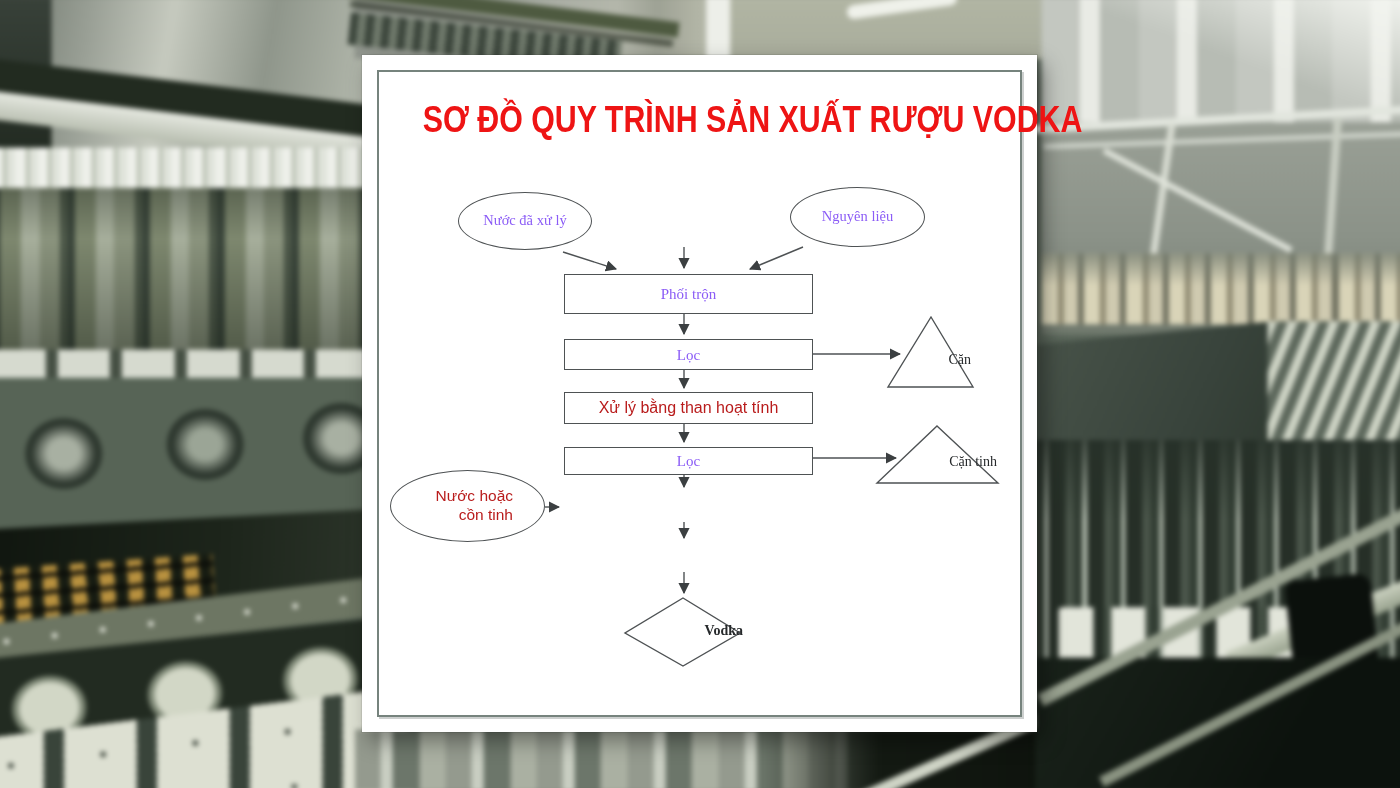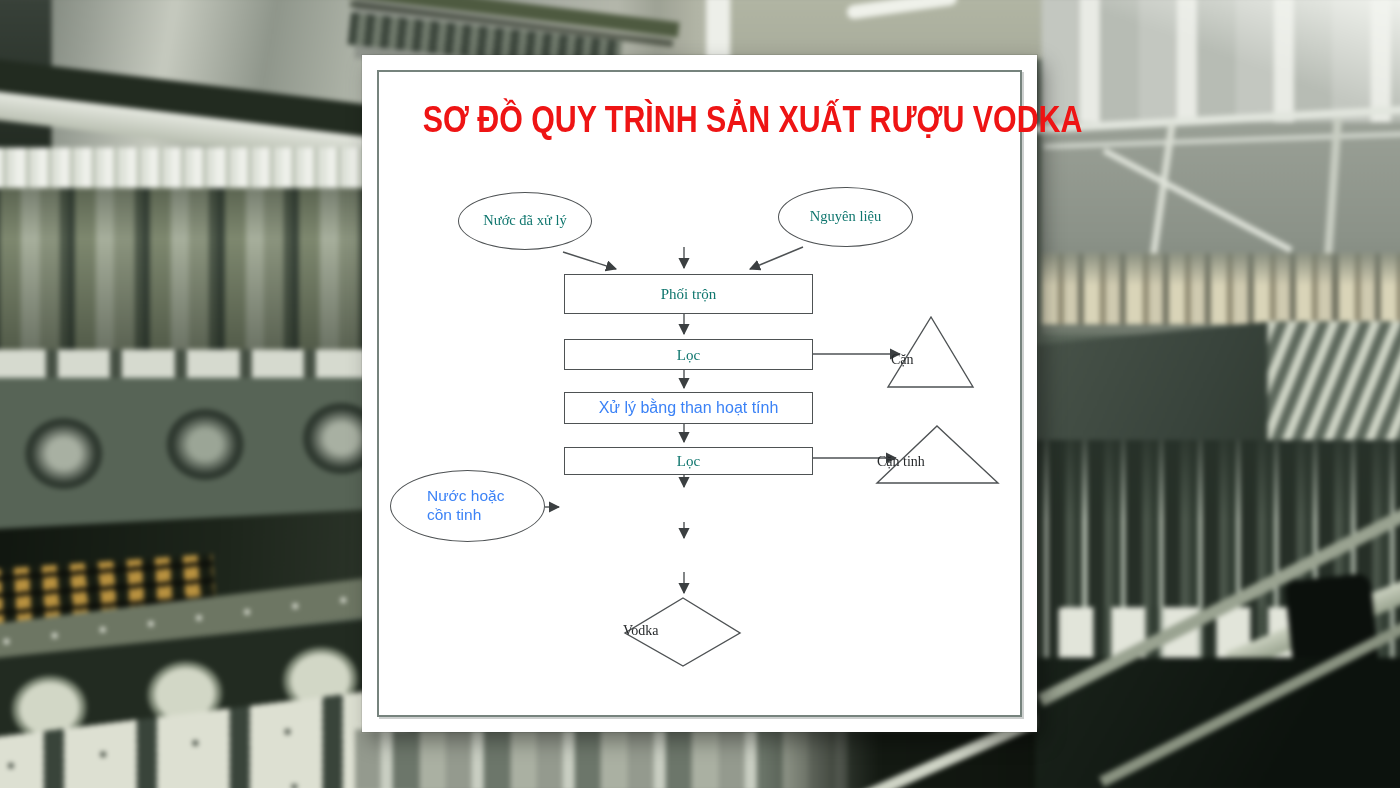--- a/index.html
+++ b/index.html
@@ -114,45 +114,45 @@
     position:absolute; top:44px; left:0; right:0; margin:0;
     text-align:center; white-space:nowrap;
     font-family:"Liberation Sans","DejaVu Sans",sans-serif;
     font-size:37px; font-weight:700; letter-spacing:0;
     color:#ee1414; transform:scaleX(.82);
   }
   .connectors { position:absolute; left:0; top:0; width:675px; height:677px; }
 
   .node {
     position:absolute; display:flex; align-items:center; justify-content:center;
-    background:#fff; border:1.5px solid #4e5254; color:#0f766e;
+    background:#fff; border:1.5px solid #4e5254; color:#8b5cf6;
     font-size:15px; line-height:1.2; text-align:center;
   }
   .ellipse { border-radius:50%; font-size:14.5px; }
-  .sans { font-family:"Liberation Sans","DejaVu Sans",sans-serif; color:#3b82f6; }
+  .sans { font-family:"Liberation Sans","DejaVu Sans",sans-serif; color:#b91c1c; }
 
   .n-treated  { left:96px;  top:137px; width:134px; height:58px; }
   .n-refined  { left:255px; top:130px; width:133px; height:63px; }
-  .n-raw      { left:416px; top:132px; width:135px; height:60px;text-align:right; }
+  .n-raw      { left:428px; top:132px; width:135px; height:60px;text-align:right; }
   .n-mixing   { left:202px; top:219px; width:249px; height:40px; }
   .n-filter1  { left:202px; top:284px; width:249px; height:31px; }
   .n-carbon   { left:202px; top:337px; width:249px; height:32px; font-size:16px; }
   .n-filter2  { left:202px; top:392px; width:249px; height:28px; }
   .n-adjust   { left:202px; top:437px; width:249px; height:30px; }
   .n-filling  { left:201px; top:488px; width:250px; height:29px; font-size:14.5px; white-space:nowrap; }
   .n-wateralc { left:28px;  top:415px; width:155px; height:72px;
-                justify-content:flex-start; text-align:left; font-size:15.5px; }
+                justify-content:flex-start; text-align:right; font-size:15.5px; }
   .n-wateralc span { display:block; width:86px; margin-left:36px; }
 
   .shape-label {
-    position:absolute; text-align:left; font-size:14px; color:#26292b; background:transparent;
+    position:absolute; text-align:right; font-size:14px; color:#26292b; background:transparent;
   }
   .l-sediment        { left:529px; top:297px; width:80px; }
   .l-carbon-sediment { left:515px; top:399px; width:120px; }
-  .l-vodka           { left:261px; top:568px; width:120px; }
+  .l-vodka           { left:261px; top:568px; width:120px;font-weight:bold; }
 </style>
 </head>
 <body>
 
 <div class="stage">
 
   <div class="bg">
     <div class="bg-left-top"></div>
     <div class="bg-left-edge"></div>
     <div class="bg-left-diag"></div>

